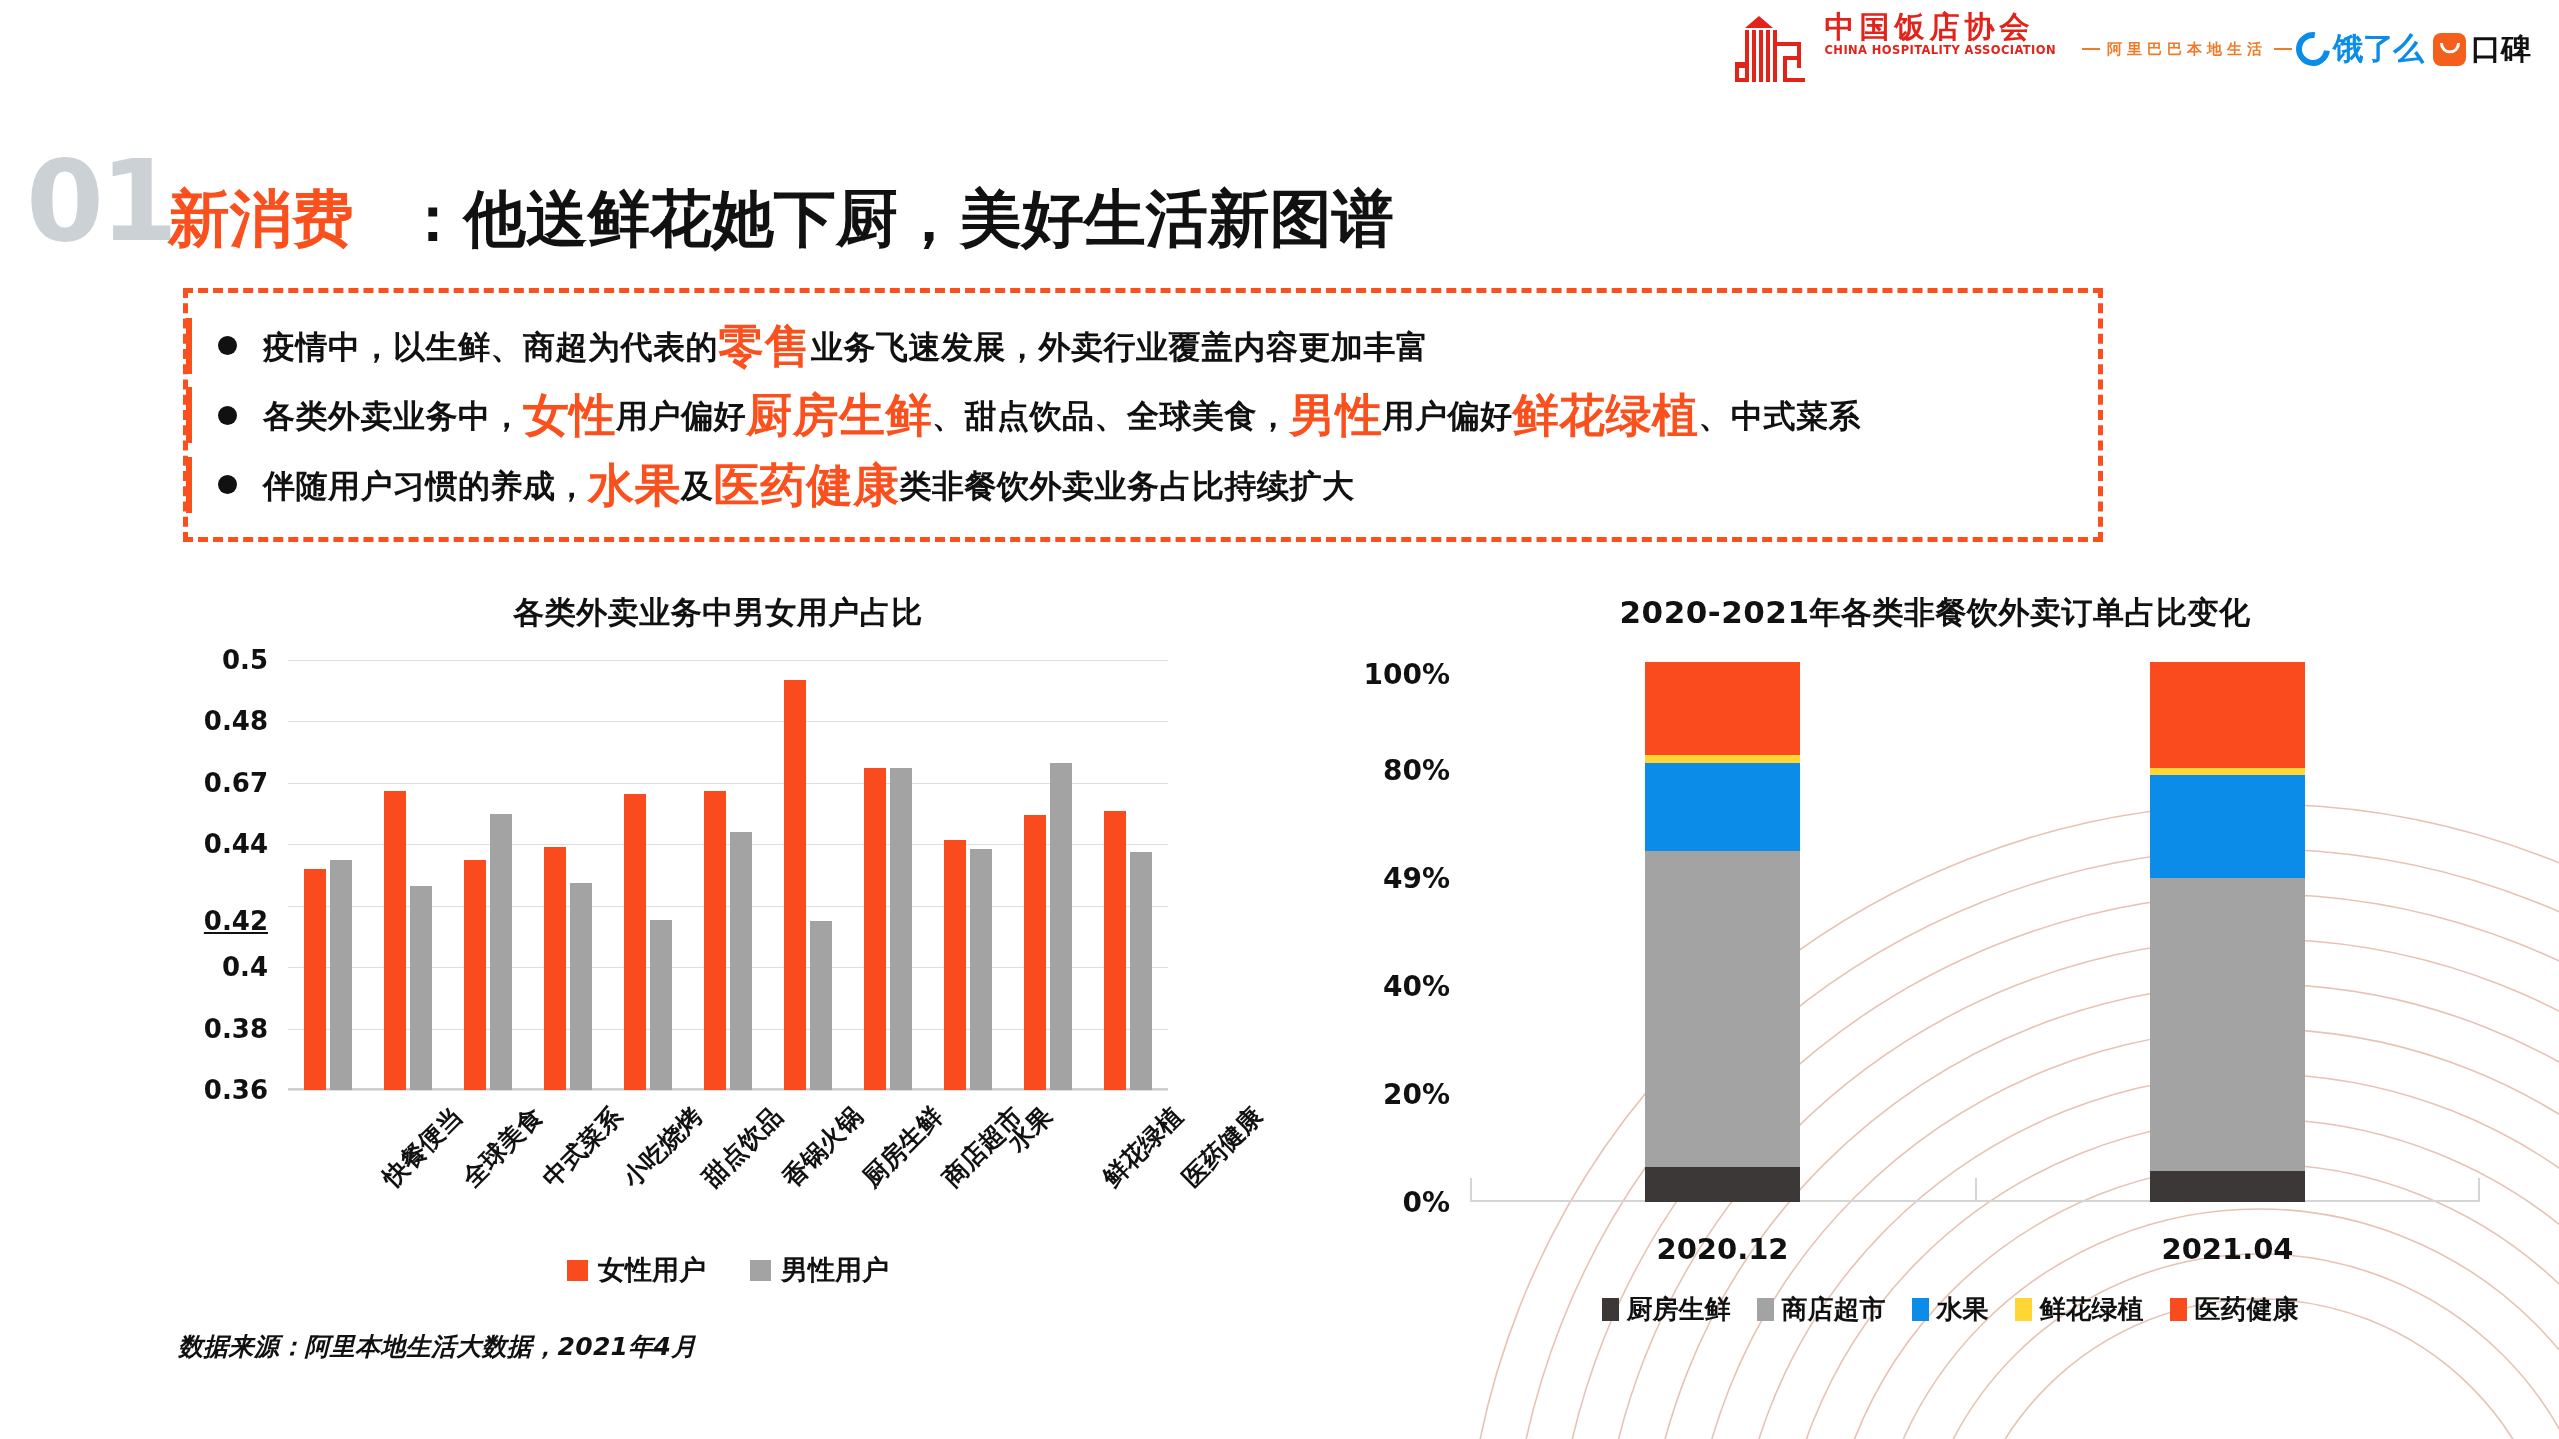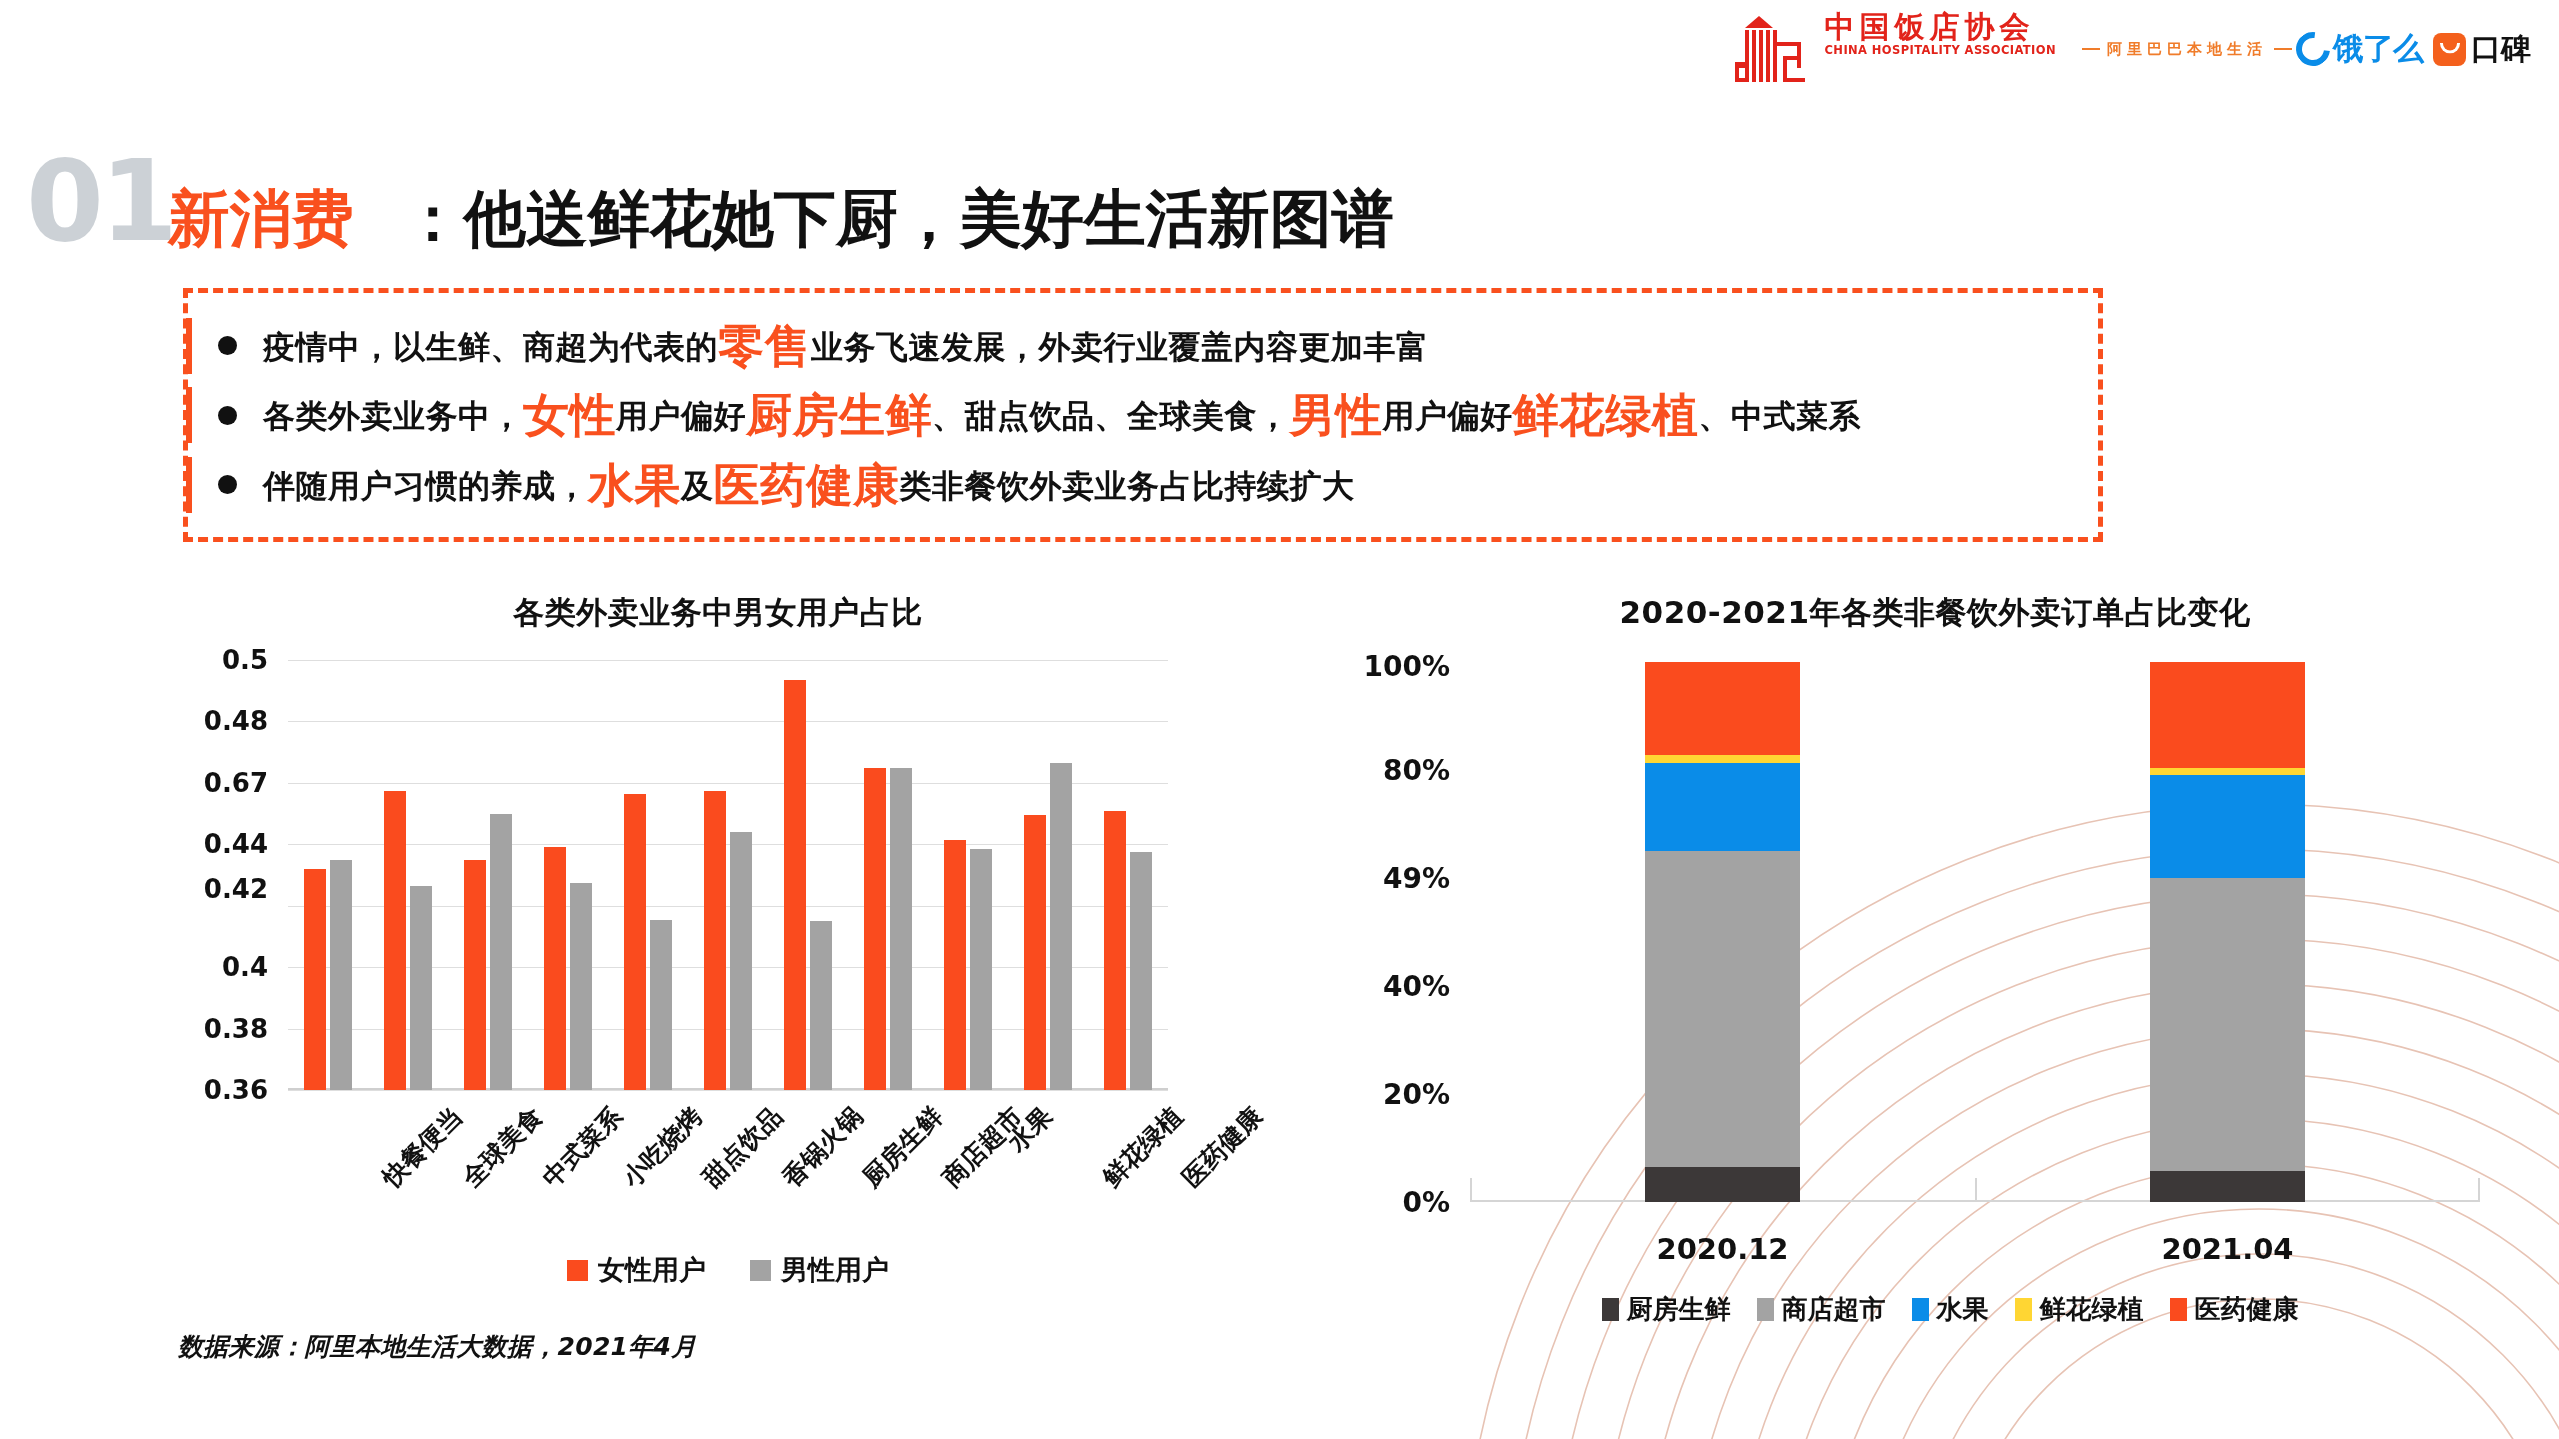--- a/index.html
+++ b/index.html
@@ -184,21 +184,21 @@
     </div>
   </div>
 
 <div class="chart-left">
   <div class="chart-title">各类外卖业务中男女用户占比</div>
   <div class="lc-ylabels" id="lc-ylabels">
       <div class="lc-ylabel" style="top: 0px;">0.5</div>
       <div class="lc-ylabel" style="top: 61.4286px;">0.48</div>
       <div class="lc-ylabel" style="top: 122.857px;">0.67</div>
       <div class="lc-ylabel" style="top: 184.286px;">0.44</div>
-      <div class="lc-ylabel" style="top: 229px;">0.42</div>
+      <div class="lc-ylabel" style="top: 261px; text-decoration: underline;">0.42</div>
       <div class="lc-ylabel" style="top: 307.143px;">0.4</div>
       <div class="lc-ylabel" style="top: 368.571px;">0.38</div>
       <div class="lc-ylabel" style="top: 430px;">0.36</div>
     </div>
   <div class="lc-plot" id="lc-plot">
     <div class="lc-axis"></div>
   <div class="lc-grid" style="top: 0px;"></div>
       <div class="lc-grid" style="top: 61.4286px;"></div>
       <div class="lc-grid" style="top: 122.857px;"></div>
       <div class="lc-grid" style="top: 184.286px;"></div>
@@ -252,21 +252,21 @@
         <span>男性用户</span>
       </div>
     </div>
 </div>
 
 <div class="src-note">数据来源：阿里本地生活大数据，2021年4月</div>
 
 <div class="chart-right">
   <div class="chart-title">2020-2021年各类非餐饮外卖订单占比变化</div>
   <div class="rc-ylabels" id="rc-ylabels">
-      <div class="rc-ylabel" style="top: 4px;">100%</div>
+      <div class="rc-ylabel" style="top: 12px;">100%</div>
       <div class="rc-ylabel" style="top: 108px;">80%</div>
       <div class="rc-ylabel" style="top: 216px;">49%</div>
       <div class="rc-ylabel" style="top: 324px;">40%</div>
       <div class="rc-ylabel" style="top: 432px;">20%</div>
       <div class="rc-ylabel" style="top: 540px;">0%</div>
     </div>
   <div class="rc-plot" id="rc-plot">
     <div class="rc-axis"></div>
   <div class="rc-axis-tick" style="left: 0px;"></div>
       <div class="rc-axis-tick" style="left: 505px;"></div>

